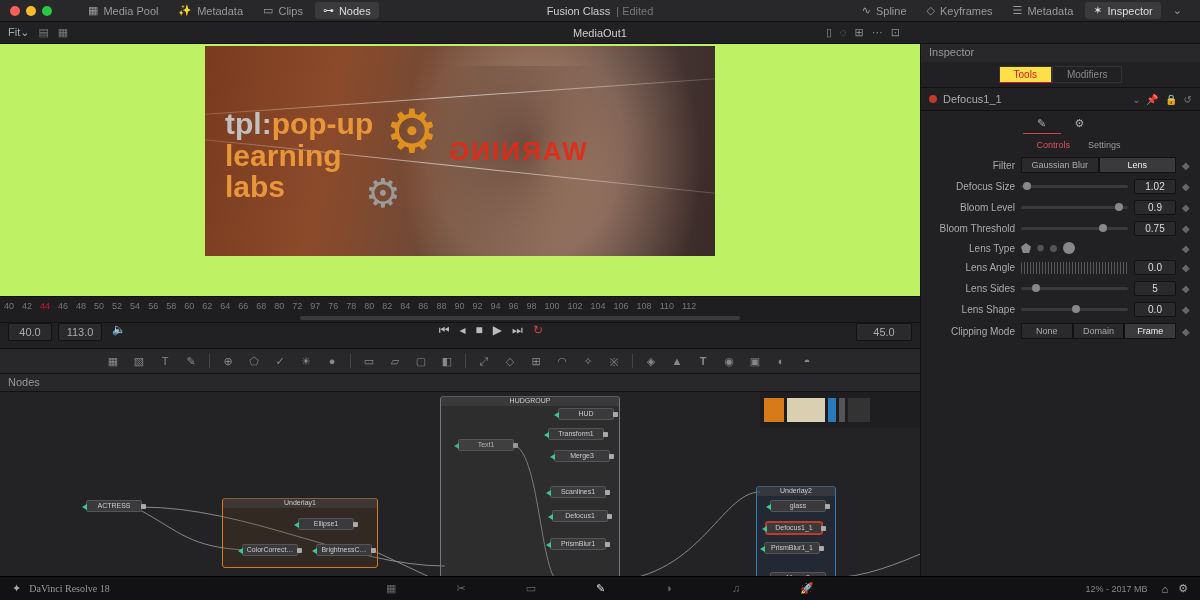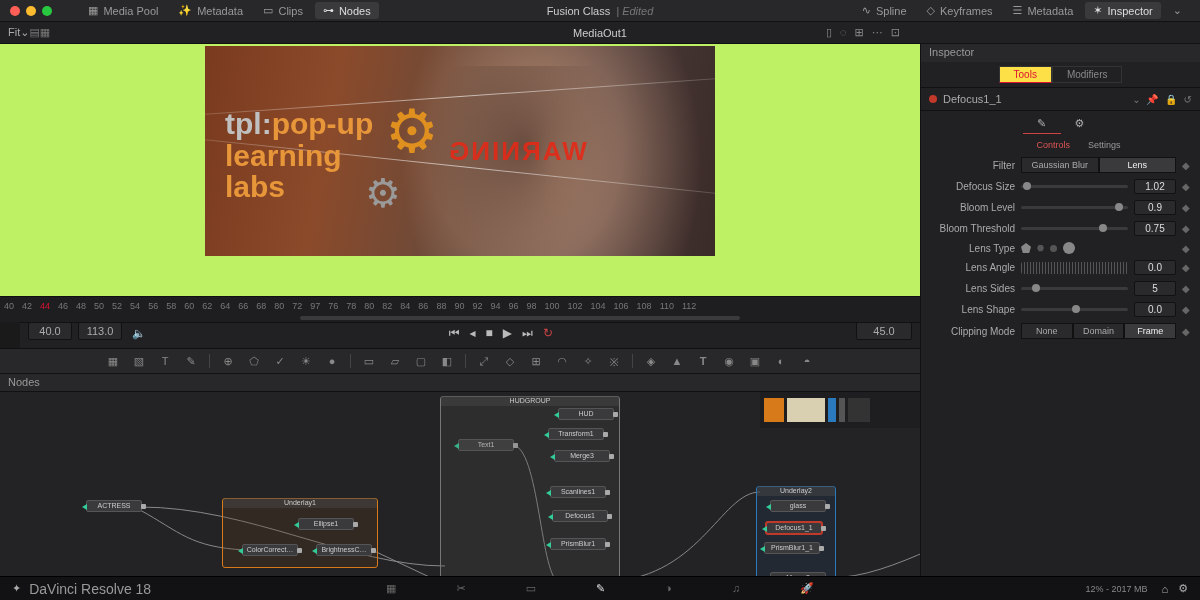--- a/index.html
+++ b/index.html
@@ -9,25 +9,25 @@
 .traffic { position: absolute; top: 6px; left: 10px; display: flex; gap: 6px; }
 .dot { width: 10px; height: 10px; border-radius: 50%; }
 .dot.r { background: #ff5f57; } .dot.y { background: #febc2e; } .dot.g { background: #28c840; }
 
 
 .topbar { height: 22px; background: #28282a; display: flex; align-items: center; justify-content: space-between; padding: 0 10px 0 80px; border-bottom: 1px solid #111; }
 .topbar .left, .topbar .right { display: flex; gap: 4px; }
 .tbtn { display: flex; align-items: center; gap: 5px; padding: 2px 8px; color: #999; cursor: pointer; border-radius: 3px; }
 .tbtn.active { background: #3a3a3c; color: #ddd; }
 .title-center { position: absolute; left: 50%; transform: translateX(-50%); color: #ccc; }
-.title-center .sub { color: #777; margin-left: 6px; font-style: italic; }
+.title-center .sub { color: #777; margin-left: 6px; }
 
 
 .vhdr { height: 22px; background: #212123; display: flex; align-items: center; border-bottom: 1px solid #111; }
-.vhdr .fit { padding: 0 8px; display: flex; gap: 0; align-items: center; }
+.vhdr .fit { padding: 0 8px; display: flex; gap: 9px; align-items: center; }
 .vhdr .center-label { position: absolute; left: 50%; transform: translateX(-50%); color: #ccc; text-align: center; }
 .vhdr .icons-r { margin-left: auto; margin-right: 300px; display: flex; gap: 8px; color: #888; }
 
 
 .main { display: flex; height: 555px; }
 .leftcol { flex: 1; display: flex; flex-direction: column; }
 .inspector { width: 280px; background: #212123; border-left: 1px solid #111; }
 
 
 .viewer { height: 252px; background: #bef264; position: relative; display: flex; justify-content: center; }
@@ -41,21 +41,21 @@
 .gear2 { position: absolute; left: 160px; top: 124px; font-size: 40px; color: #9a9a9a; }
 .warn { position: absolute; left: 242px; top: 90px; font-size: 26px; font-weight: 800; color: rgba(230,40,20,0.88); transform: scaleX(-1); letter-spacing: 2px; }
 
 .timeruler { height: 18px; background: #1e1e20; border-top: 1px solid #111; display: flex; align-items: center; padding: 0 4px; color: #777; font-size: 9px; gap: 8px; overflow: hidden; }
 .timeruler span { flex-shrink: 0; }
 .timeruler .cur { color: #d13; }
 
 .scrubbar { height: 8px; background: #1e1e20; position: relative; }
 .scrubbar .track { position: absolute; left: 300px; right: 180px; top: 2px; height: 4px; background: #3a3a3c; border-radius: 2px; }
 
-.transport { height: 26px; background: #212123; display: flex; align-items: flex-end; padding: 8px 8px; border-top: 1px solid #111; margin-left: 20px; }
+.transport { height: 26px; background: #212123; display: flex; align-items: flex-start; padding: 0 8px; border-top: 1px solid #111; }
 .transport .num { width: 44px; text-align: center; background: #2a2a2c; border: 1px solid #111; padding: 2px 0; border-radius: 2px; }
 .transport .gap { flex: 1; }
 .pbtns { display: flex; gap: 10px; align-items: center; font-size: 12px; color: #bbb; }
 .pbtns .loop { color: #c44; }
 
 
 .nodetool { height: 26px; background: #28282a; display: flex; align-items: center; justify-content: center; gap: 10px; color: #888; border-top: 1px solid #111; border-bottom: 1px solid #111; }
 .nodetool span { width: 16px; text-align: center; cursor: pointer; }
 .nodetool .sep { width: 1px; height: 14px; background: #444; }
 
@@ -109,21 +109,21 @@
 .param .shape.pent { clip-path: polygon(50% 0, 100% 38%, 82% 100%, 18% 100%, 0 38%); }
 .param .shape.hex { clip-path: polygon(25% 5%, 75% 5%, 100% 50%, 75% 95%, 25% 95%, 0 50%); }
 .param .shape.circ { border-radius: 50%; }
 .param .shape.sm { width: 7px; height: 7px; background: #555; }
 .param .shape.bg { width: 12px; height: 12px; }
 .param .dial { flex: 1; height: 12px; background: repeating-linear-gradient(90deg, #555 0 1px, transparent 1px 3px); border-radius: 2px; }
 .param .chk { width: 10px; height: 10px; background: #2a2a2c; border: 1px solid #555; display: inline-flex; align-items: center; justify-content: center; font-size: 8px; color: #ccc; }
 
 
 .pagebar { position: absolute; bottom: 0; left: 0; right: 0; height: 24px; background: #121214; display: flex; align-items: center; padding: 0 12px; border-top: 1px solid #000; }
-.pagebar .pname { color: #999; font-size: 14px; }
+.pagebar .pname { color: #999; font-size: 10px; font-family: Liberation Serif, serif; }
 .pagebar .pages { position: absolute; left: 50%; transform: translateX(-50%); display: flex; gap: 60px; color: #666; }
 .pagebar .pages span { cursor: pointer; }
 .pagebar .pages .active { color: #ddd; }
 .pagebar .mem { margin-left: auto; font-size: 9px; color: #888; }
 .ico { display:inline-block; }
 </style>
 </head>
 <body>
 
 <div class="traffic">

